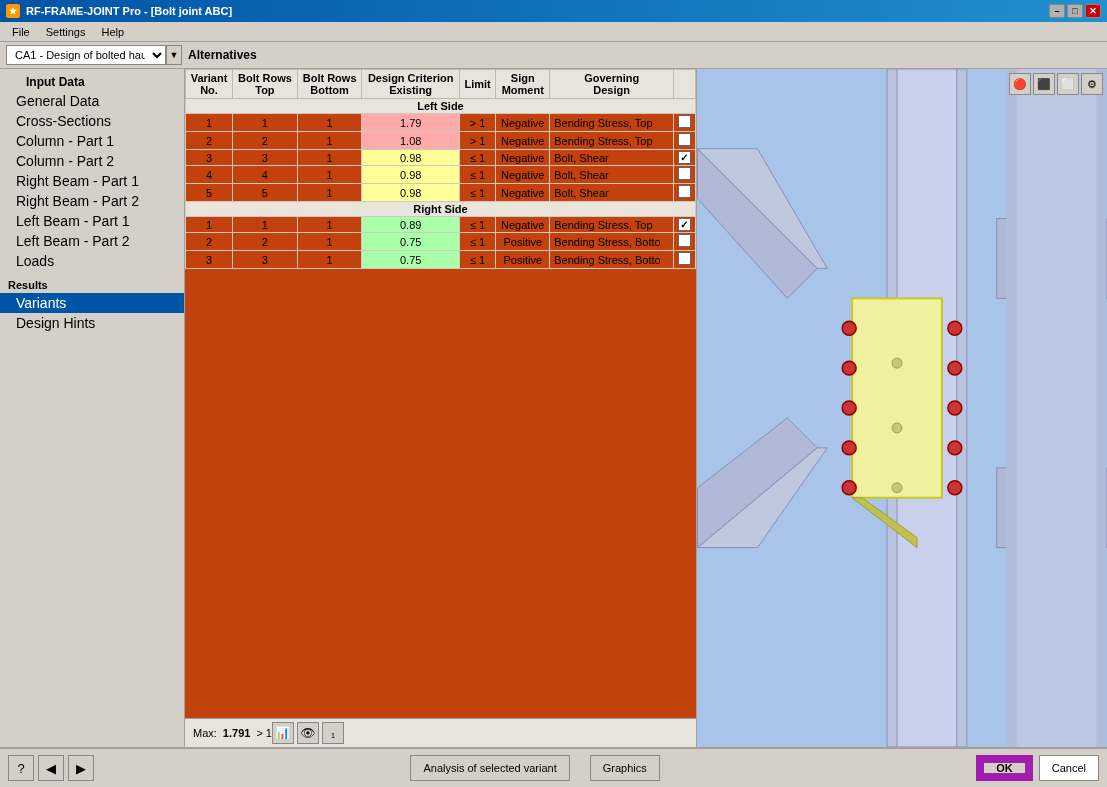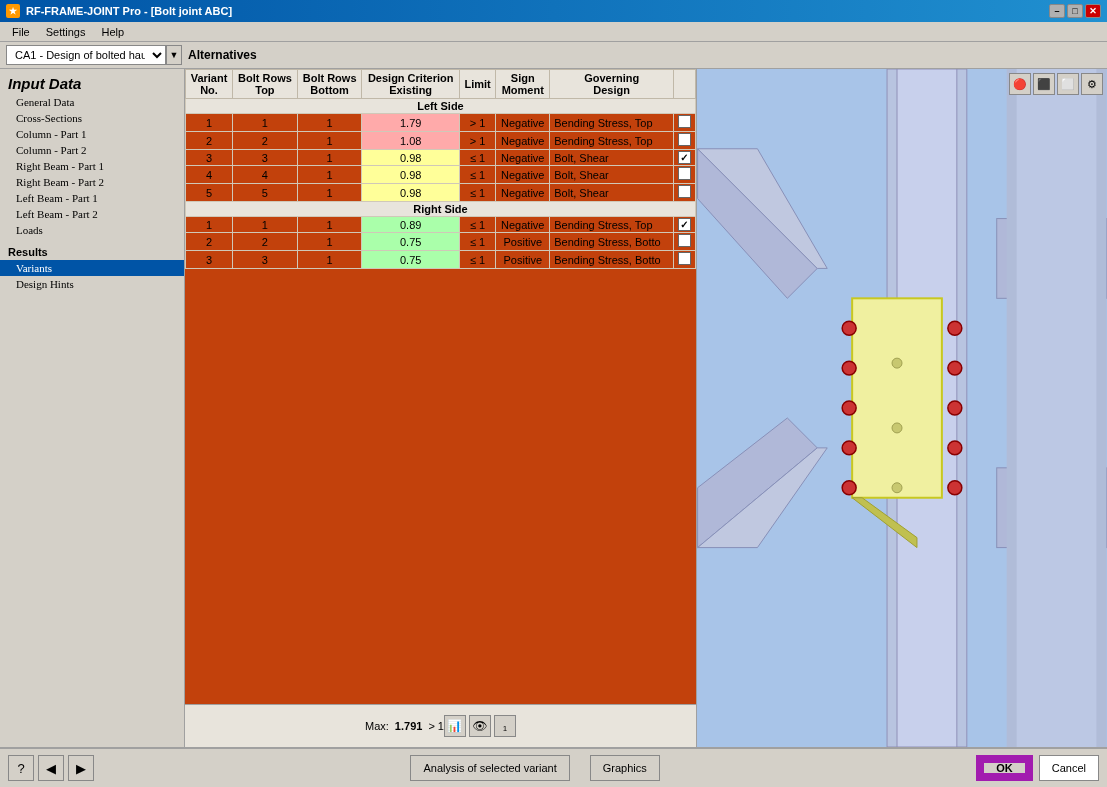--- a/index.html
+++ b/index.html
@@ -87,29 +87,27 @@
     .sidebar {
       width: 185px;
       background: #d4d0c8;
       border-right: 1px solid #a0a0a0;
       padding: 4px 0;
       overflow-y: auto;
       flex-shrink: 0;
     }
     .sidebar-section {
       font-weight: bold;
-      padding: 2px 8px;
-      font-size: 15px;
-      font-style: italic;
+      padding: 2px 26px;
+      font-size: 12px;
     }
     .sidebar-item {
       padding: 2px 16px;
-      font-size: 11px;
+      font-size: 14px;
       cursor: pointer;
-      font-family: Liberation Serif, serif;
     }
     .sidebar-item.active { background: #0054a6; color: white; padding-left: 16px; }
     .sidebar-section-results {
       font-weight: bold;
       padding: 2px 8px;
       font-size: 11px;
       margin-top: 4px;
     }
 
     
@@ -150,24 +148,24 @@
       text-align: left;
       padding: 2px 6px;
     }
     .cell-red { background: #ffaaaa; }
     .cell-green { background: #aaffaa; }
     .cell-yellow { background: #ffff99; }
 
     .table-footer {
       background: #e8e4dc;
       border-top: 1px solid #a0a0a0;
-      padding: 10px 8px;
-      display: flex;
-      align-items: center;
-      justify-content: center;
+      padding: 3px 8px;
+      display: flex;
+      align-items: center;
+      justify-content: flex-start;
     }
     .footer-btns { display: flex; gap: 3px; }
     .footer-btn {
       width: 22px; height: 22px;
       background: #d4d0c8;
       border: 1px solid #888;
       display: flex; align-items: center; justify-content: center;
       cursor: pointer; font-size: 12px;
     }
 

